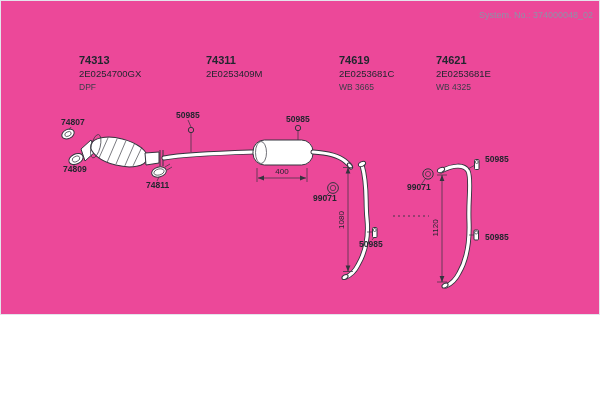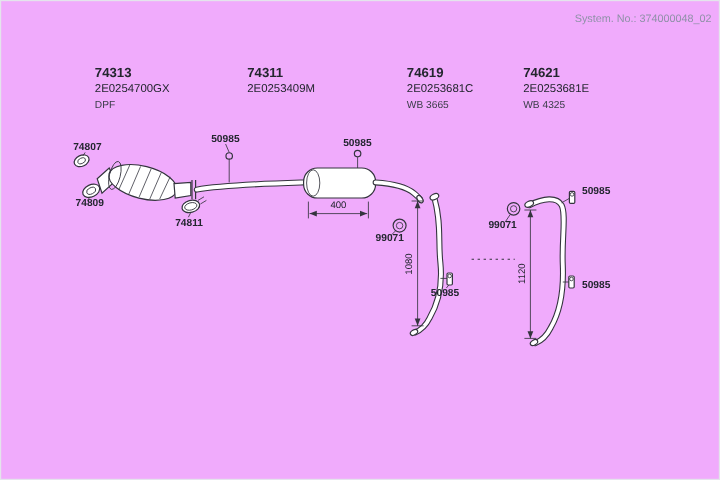--- a/index.html
+++ b/index.html
@@ -1,17 +1,17 @@
 <!DOCTYPE html>
 <html><head>
 <meta charset="utf-8">
 <style>
   html,body{margin:0;padding:0;background:#fff;}
   .stage{
-    position:relative;width:600px;height:400px;background:#f0abfc;
+    position:relative;width:600px;height:315px;background:#ec4899;
     border:1px solid #e4e4ec;box-sizing:border-box;overflow:hidden;
     font-family:"Liberation Sans",sans-serif;
   }
   svg{position:absolute;left:0;top:0;}
   text{font-family:"Liberation Sans",sans-serif;}
   .t-sys{font-size:9px;fill:#8f91a8;}
   .t-part{font-size:11px;font-weight:bold;fill:#23262f;}
   .t-code{font-size:9.5px;fill:#23262f;}
   .t-note{font-size:8.5px;fill:#3a3d48;}
   .t-callout{font-size:8.5px;font-weight:bold;fill:#23262f;}

